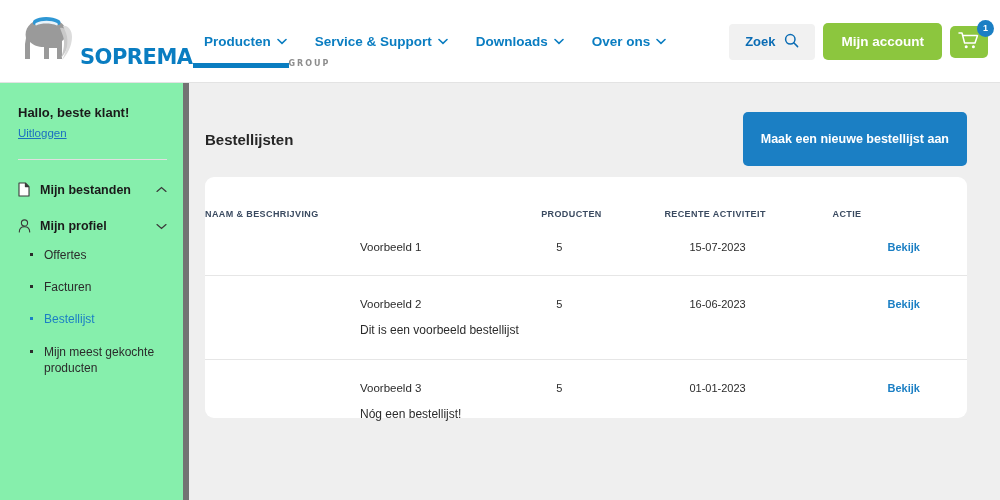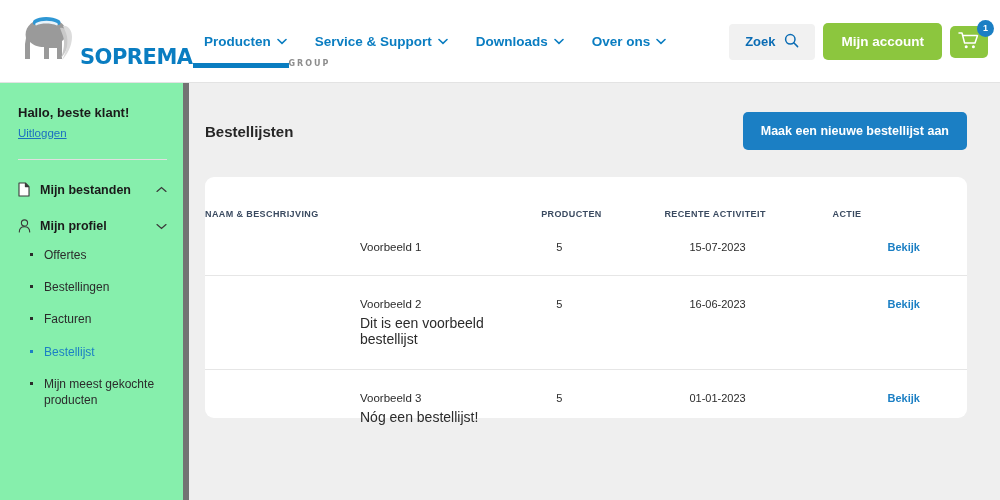--- a/index.html
+++ b/index.html
@@ -107,21 +107,21 @@
 
   
   .main { position: absolute; left: 190px; top: 83px; width: 810px; height: 417px; background:#efefef; }
   .main-head {
     display: flex; align-items: center; justify-content: space-between;
     padding: 29px 33px 0 15px;
   }
   .page-title { font-size: 15px; font-weight: bold; color: #262626; }
   .btn-new {
     background: #1b7fc4; border: none; border-radius: 5px;
-    padding: 12px 18px; color: #fff; font-weight: bold; font-size: 12.5px;
+    padding: 20px 18px; color: #fff; font-weight: bold; font-size: 12.5px;
     cursor: pointer; white-space: nowrap;
   }
 
   .card {
     position: absolute; left: 15px; top: 94px;
     width: 762px; height: 241px;
     background: #ffffff; border-radius: 9px;
   }
   table.lists { width: 100%; border-collapse: collapse; table-layout: fixed; }
   table.lists th {
@@ -131,21 +131,21 @@
   table.lists td { font-size: 11px; color: #2b2b2b; vertical-align: top; }
 
   .col-name   { width: 300px; padding-left: 155px; }
   .col-prod   { width: 110px; text-align: left !important; padding-left: 15px; }
   .col-act    { width: 150px; text-align: left !important; padding-left: 25px; }
   .col-action { width: 120px; text-align: left !important; padding-left: 55px; }
 
   .row td { padding-top: 22px; padding-bottom: 22px; border-bottom: 1px solid #e6e6e6; }
   .row.last td { border-bottom: none; }
   .row-title { font-size: 11.5px; color: #2b2b2b; }
-  .row-desc { font-size: 14px; color: #2b2b2b; margin-top: 5px; }
+  .row-desc { font-size: 12px; color: #2b2b2b; margin-top: 13px; }
   .link-view { color: #1b7fc4; font-weight: bold; font-size: 11px; cursor: pointer; }
 </style>
 </head>
 <body>
 
 <div class="page">
 
   <div class="header">
 
     <div class="logo-wrap">
@@ -260,24 +260,20 @@
         <svg width="11" height="7" viewBox="0 0 11 7">
             <path d="M1 1.6 L5.5 5.4 L10 1.6" fill="none" stroke="#3a3a3a" stroke-width="1.3" stroke-linecap="round"></path>
           </svg>
       </span>
     </div>
 
     <div class="sb-sub">
       <div class="sb-sub-item">
         <span class="dot"></span>
         <span>Offertes</span>
-      </div>
-      <div class="sb-sub-item">
-        <span class="dot"></span>
-        <span>Bestellingen</span>
       </div>
       <div class="sb-sub-item">
         <span class="dot"></span>
         <span>Facturen</span>
       </div>
       <div class="sb-sub-item active">
         <span class="dot"></span>
         <span>Bestellijst</span>
       </div>
       <div class="sb-sub-item">

